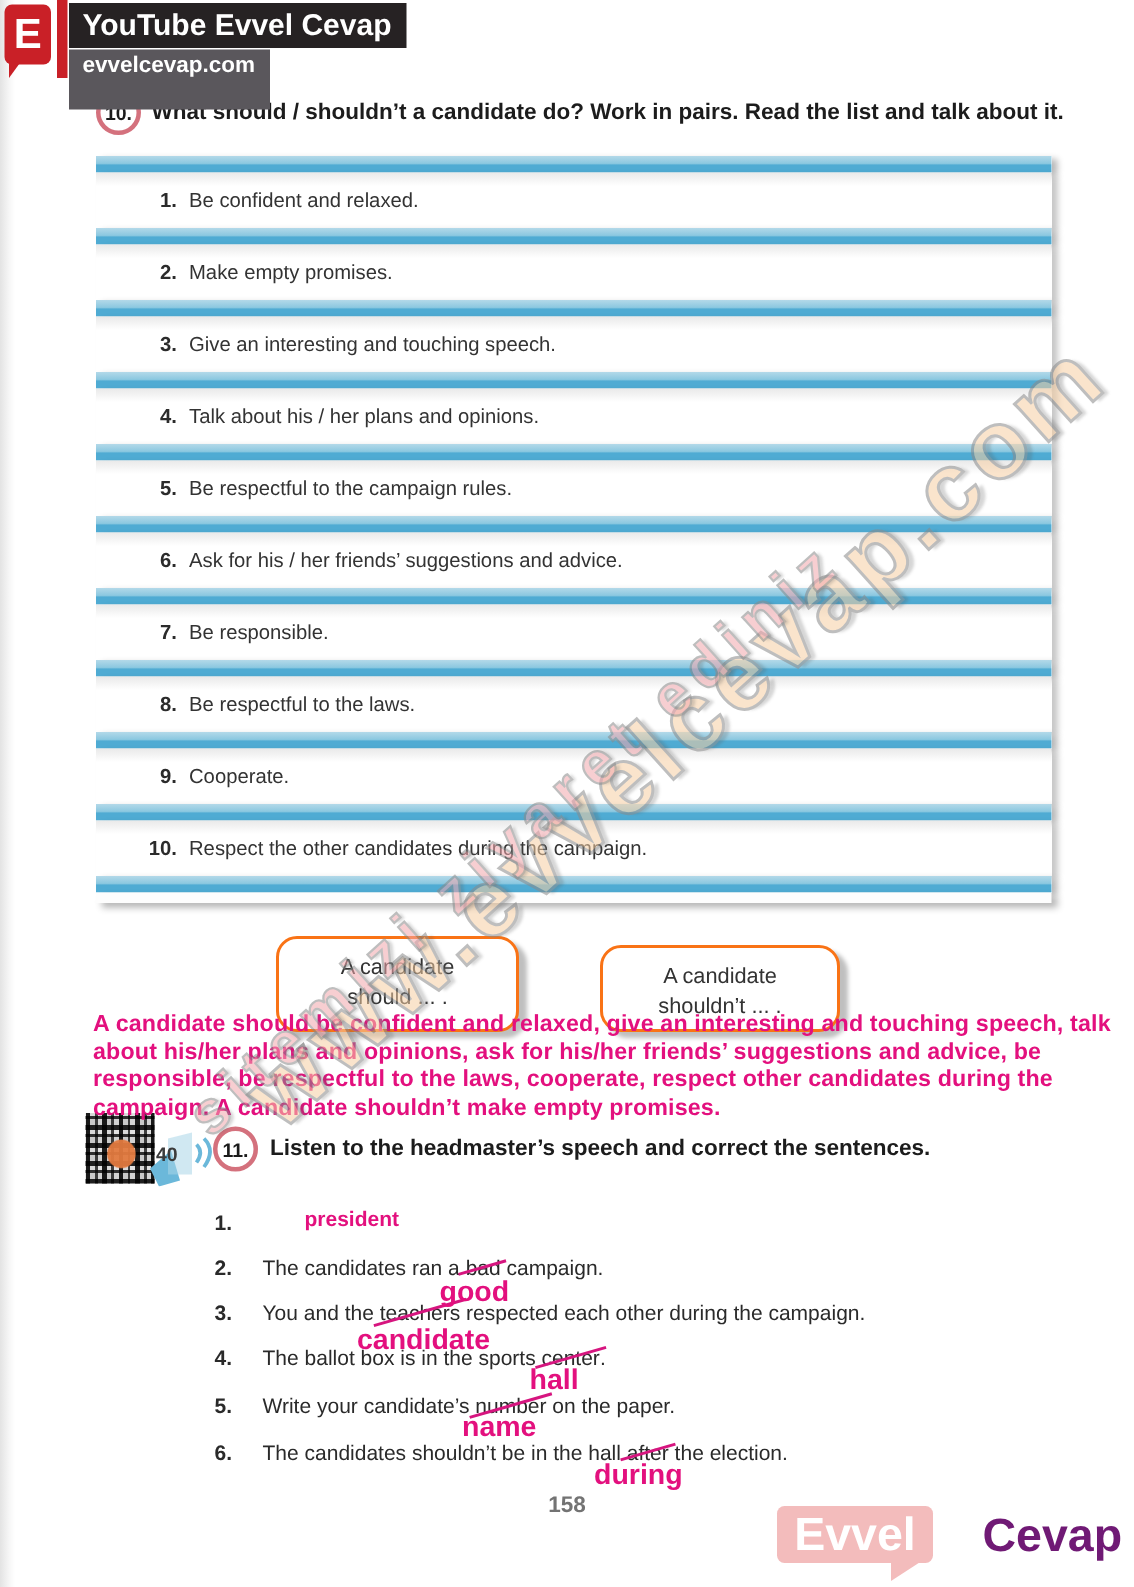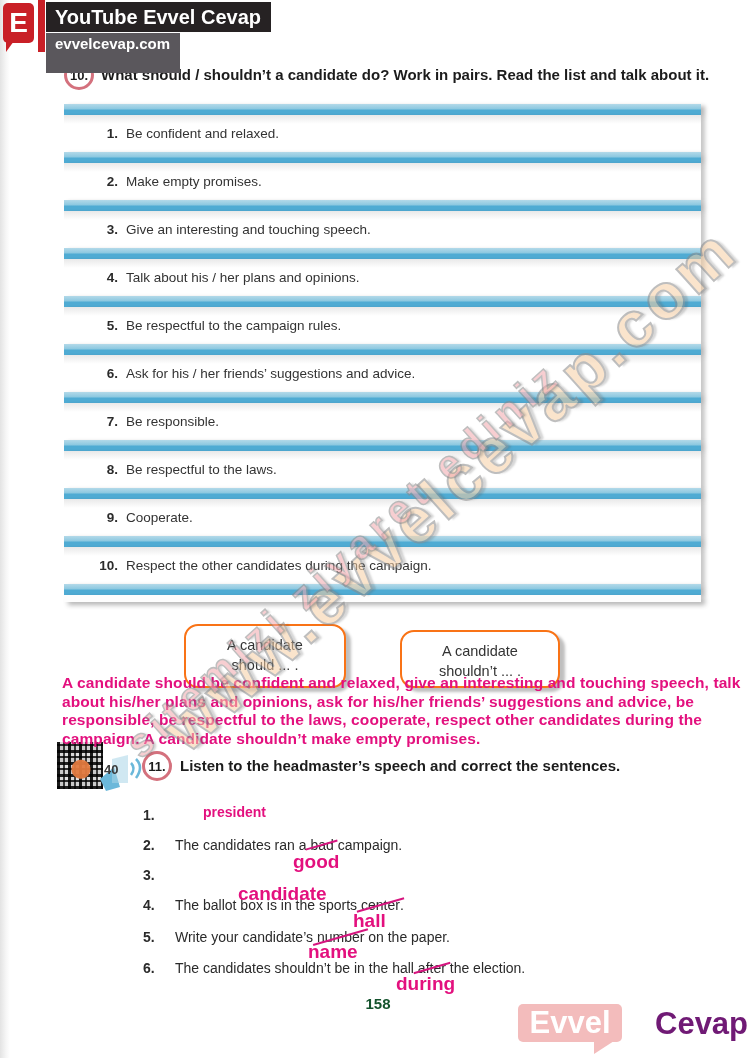--- a/index.html
+++ b/index.html
@@ -96,21 +96,21 @@
     color:#f7cfa4; -webkit-text-stroke:2px #8a8a8a;
     text-shadow:3px 3px 2px rgba(90,90,90,0.45);
     transform:rotate(-42deg); }
   .wm2 { left:60px; top:540px; width:560px; font-size:40px; letter-spacing:7px;
     color:#f2a7ad; -webkit-text-stroke:1.5px #8a8a8a;
     text-shadow:2px 2px 2px rgba(90,90,90,0.45);
     transform:rotate(-42deg); }
 
   
   .page-num { left:0; top:995px; width:756px; text-align:center;
-    font-weight:bold; font-size:15px; color:#14532d; z-index:3; }
+    font-weight:bold; font-size:15px; color:#737373; z-index:3; }
   .foot-logo-box { left:518px; top:1004px; width:104px; height:38px; background:#f3bcbc;
     border-radius:5px; color:#ffffff; font-weight:bold; font-size:31px;
     display:flex; align-items:center; justify-content:center; z-index:2; }
   .foot-logo-tail { left:594px; top:1041px; width:0; height:0;
     border-top:13px solid #f3bcbc; border-right:20px solid transparent; z-index:2; }
   .foot-logo-gray { left:655px; top:1006px; font-weight:bold; font-size:31px; color:#701a75; z-index:2; }
 </style>
 </head>
 <body>
 
@@ -226,20 +226,21 @@
 
 <div class="abs sent s1">
   <span class="num">1.</span>
 </div>
 <div class="abs sent s2">
   <span class="num">2.</span>
   <span class="body"><span>The candidates ran a </span><span class="struck">bad</span><span> campaign.</span></span>
 </div>
 <div class="abs sent s3">
   <span class="num">3.</span>
+  <span class="body"><span>You and the </span><span class="struck">teachers</span><span> respected each other during the campaign.</span></span>
 </div>
 <div class="abs sent s4">
   <span class="num">4.</span>
   <span class="body"><span>The ballot box is in the sports </span><span class="struck">center</span><span>.</span></span>
 </div>
 <div class="abs sent s5">
   <span class="num">5.</span>
   <span class="body"><span>Write your candidate’s </span><span class="struck">number</span><span> on the paper.</span></span>
 </div>
 <div class="abs sent s6">

